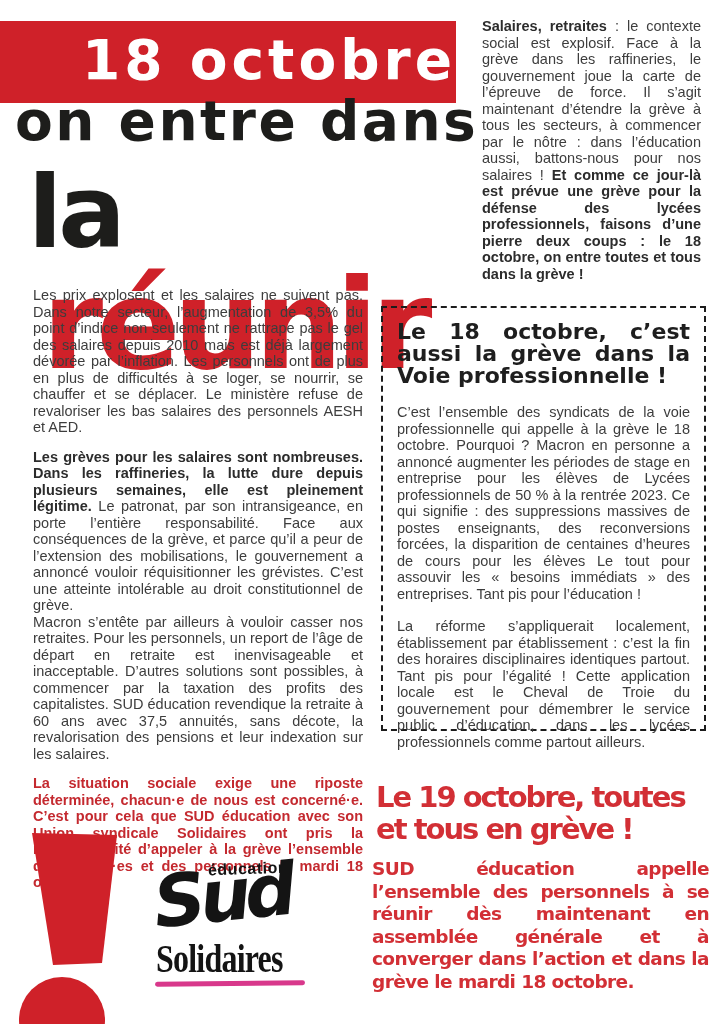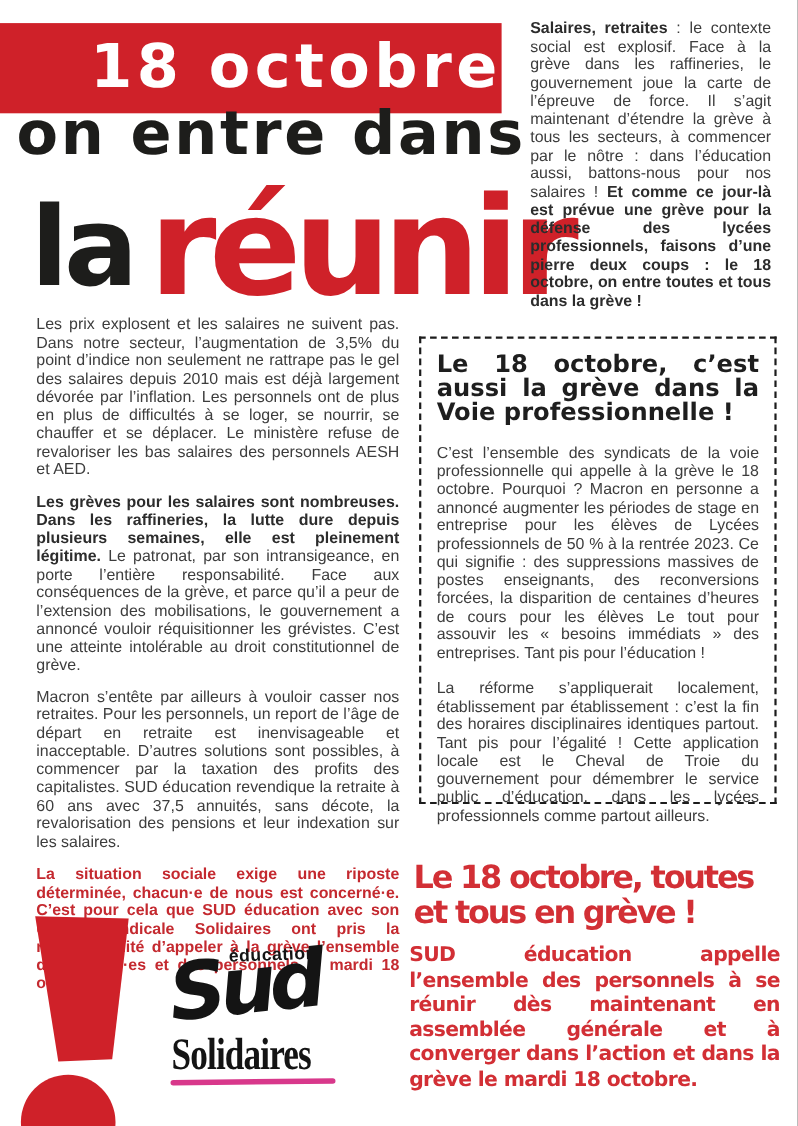--- a/index.html
+++ b/index.html
@@ -21,41 +21,41 @@
     padding-bottom:4px;
   }
   .title-line2 {
     position:absolute; left:15px; top:94px;
     font-family:"DejaVu Sans", sans-serif; font-weight:bold;
     font-size:55px; letter-spacing:2.5px; line-height:1;
     color:var(--ink_black); white-space:nowrap;
   }
   .title-line3 {
     position:absolute; left:28px; top:163px;
-    display:flex; align-items:center; white-space:nowrap;
+    display:flex; align-items:flex-start; white-space:nowrap;flex-direction:column;
   }
   .title-la {
     font-family:"DejaVu Sans", sans-serif; font-weight:bold;
     font-size:100px; letter-spacing:-4px; line-height:1;
     color:var(--ink_black);
   }
   .title-greve {
     font-family:"DejaVu Sans", sans-serif; font-weight:bold;
     font-size:124px; letter-spacing:-7px; line-height:1;
     color:var(--banner_red); margin-left:14px;
   }
   
   .body-text {
     font-size:14.5px; line-height:16.5px; text-align:justify;
     color:var(--body_gray); hyphens:auto; -webkit-hyphens:auto;
   }
   .intro-col { position:absolute; left:482px; top:18px; width:219px; }
   .left-col  { position:absolute; left:33px;  top:287px; width:330px; }
   .left-col p, .intro-col p { margin:0 0 13px 0; }
-  .left-col p.no-gap { margin-bottom:12px; }
+  .left-col p.no-gap { margin-bottom:0; }
   b.dark, strong.dark { color:#2c2c2c; }
   .red-p { color:var(--text_red); font-weight:bold; }
   
   .pro-box {
     position:absolute; left:381px; top:306px; width:293px; height:408px;
     border:2px dashed #1c1c1c; padding:13px 14px 0 14px;
   }
   .pro-box h3 {
     margin:0 0 17px 0;
     font-family:"DejaVu Sans", sans-serif; font-weight:bold;
@@ -129,21 +129,21 @@
   </div>
 
   <div class="pro-box">
     <h3>Le 18 octobre, c’est aussi la grève dans la Voie professionnelle !</h3>
     <div class="body-text">
       <p>C’est l’ensemble des syndicats de la voie professionnelle qui appelle à la grève le 18 octobre. Pourquoi ? Macron en personne a annoncé augmenter les périodes de stage en entreprise pour les élèves de Lycées professionnels de 50 % à la rentrée 2023. Ce qui signifie : des suppressions massives de postes enseignants, des reconversions forcées, la disparition de centaines d’heures de cours pour les élèves Le tout pour assouvir les « besoins immédiats » des entreprises. Tant pis pour l’éducation !</p>
       <p>La réforme s’appliquerait localement, établissement par établissement : c’est la fin des horaires disciplinaires identiques partout. Tant pis pour l’égalité ! Cette application locale est le Cheval de Troie du gouvernement pour démembrer le service public d’éducation, dans les lycées professionnels comme partout ailleurs.</p>
     </div>
   </div>
 
-  <h2 class="cta-heading">Le 18 octobre, toutes et tous en grève !</h2>
+  <h2 class="cta-heading">Le 19 octobre, toutes et tous en grève !</h2>
   <p class="cta-body">SUD éducation appelle l’ensemble des personnels à se réunir dès maintenant en assemblée générale et à converger dans l’action et dans la grève le mardi 18 octobre.</p>
 
   <svg class="excl" width="150" height="209" viewBox="0 0 150 209" aria-hidden="true">
     <polygon class="shape" points="32,18 117,20 102,148 53,150"></polygon>
     <circle class="shape" cx="62" cy="205" r="43"></circle>
   </svg>
 
   <div class="logo">
     <span class="logo-education">éducation</span>
     <span class="logo-sud">Sud</span>

